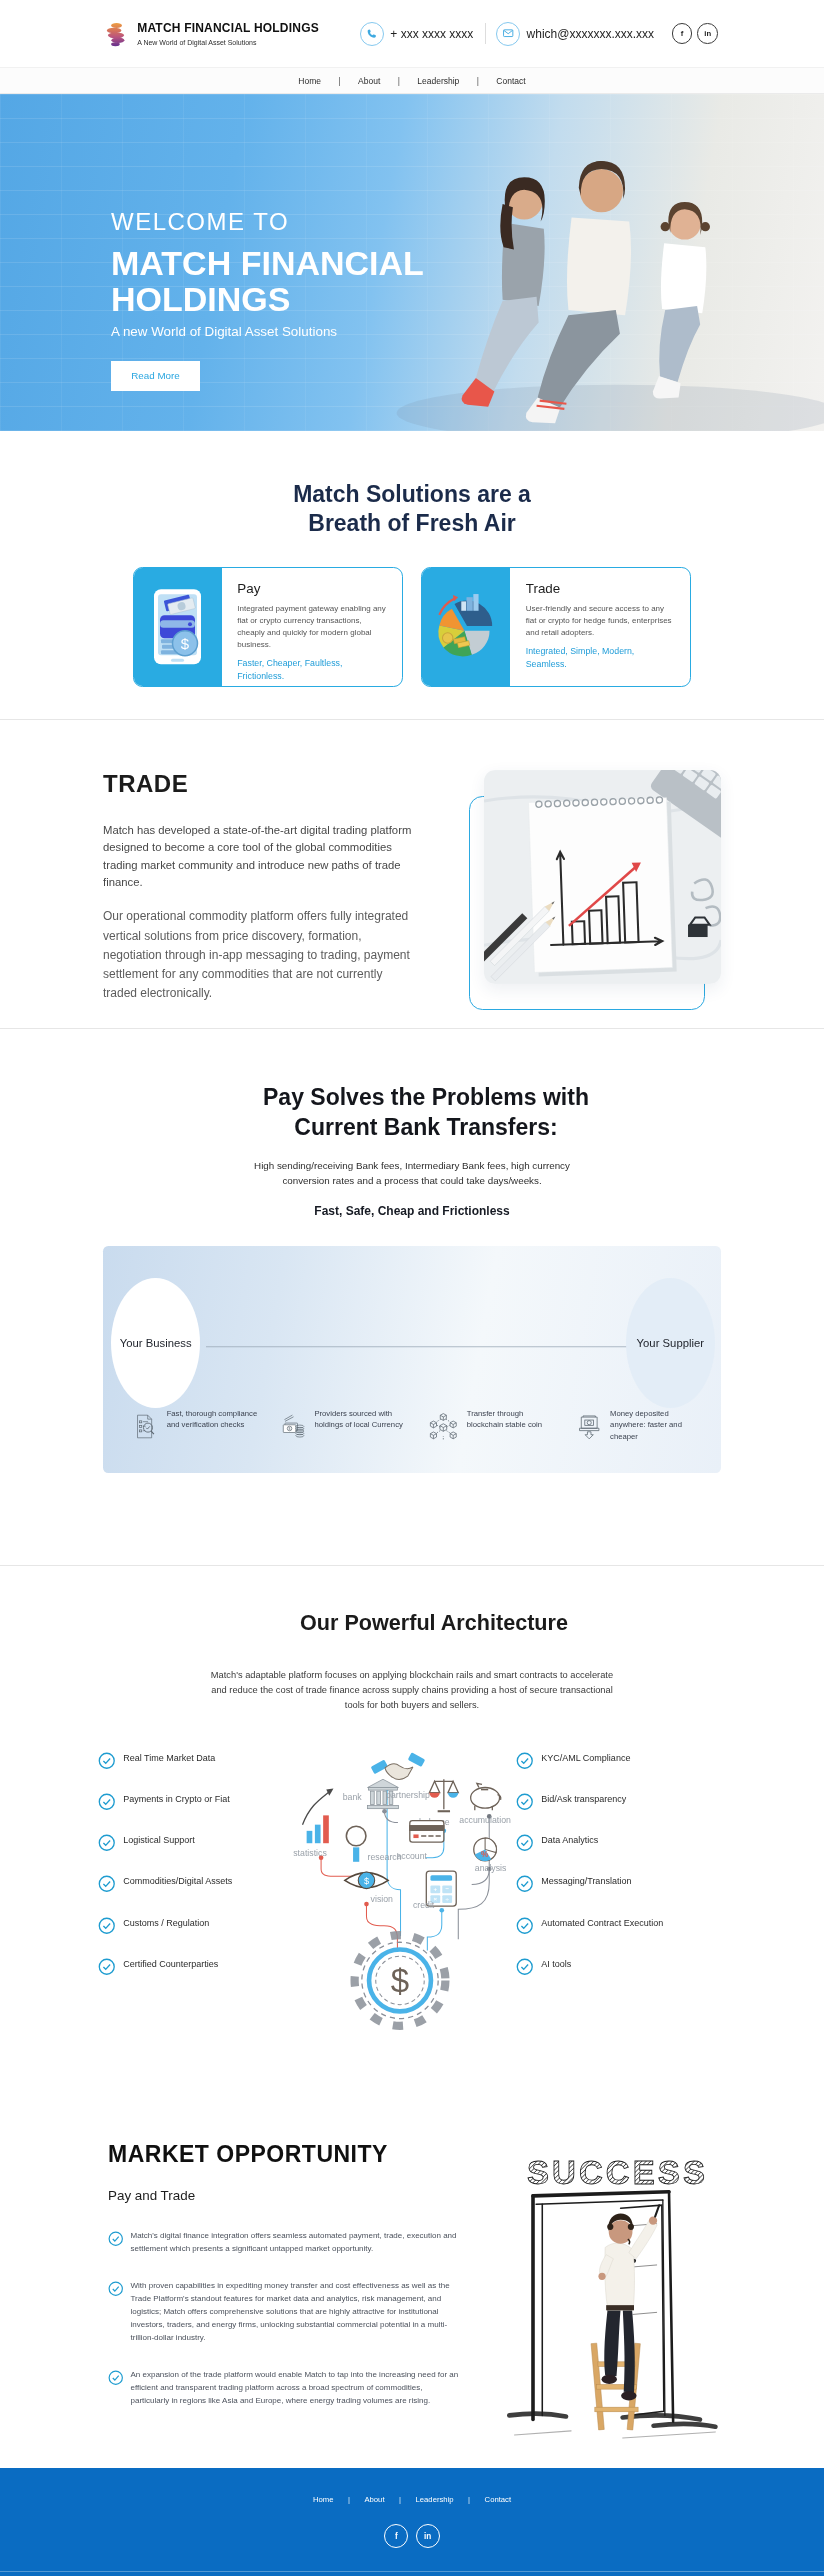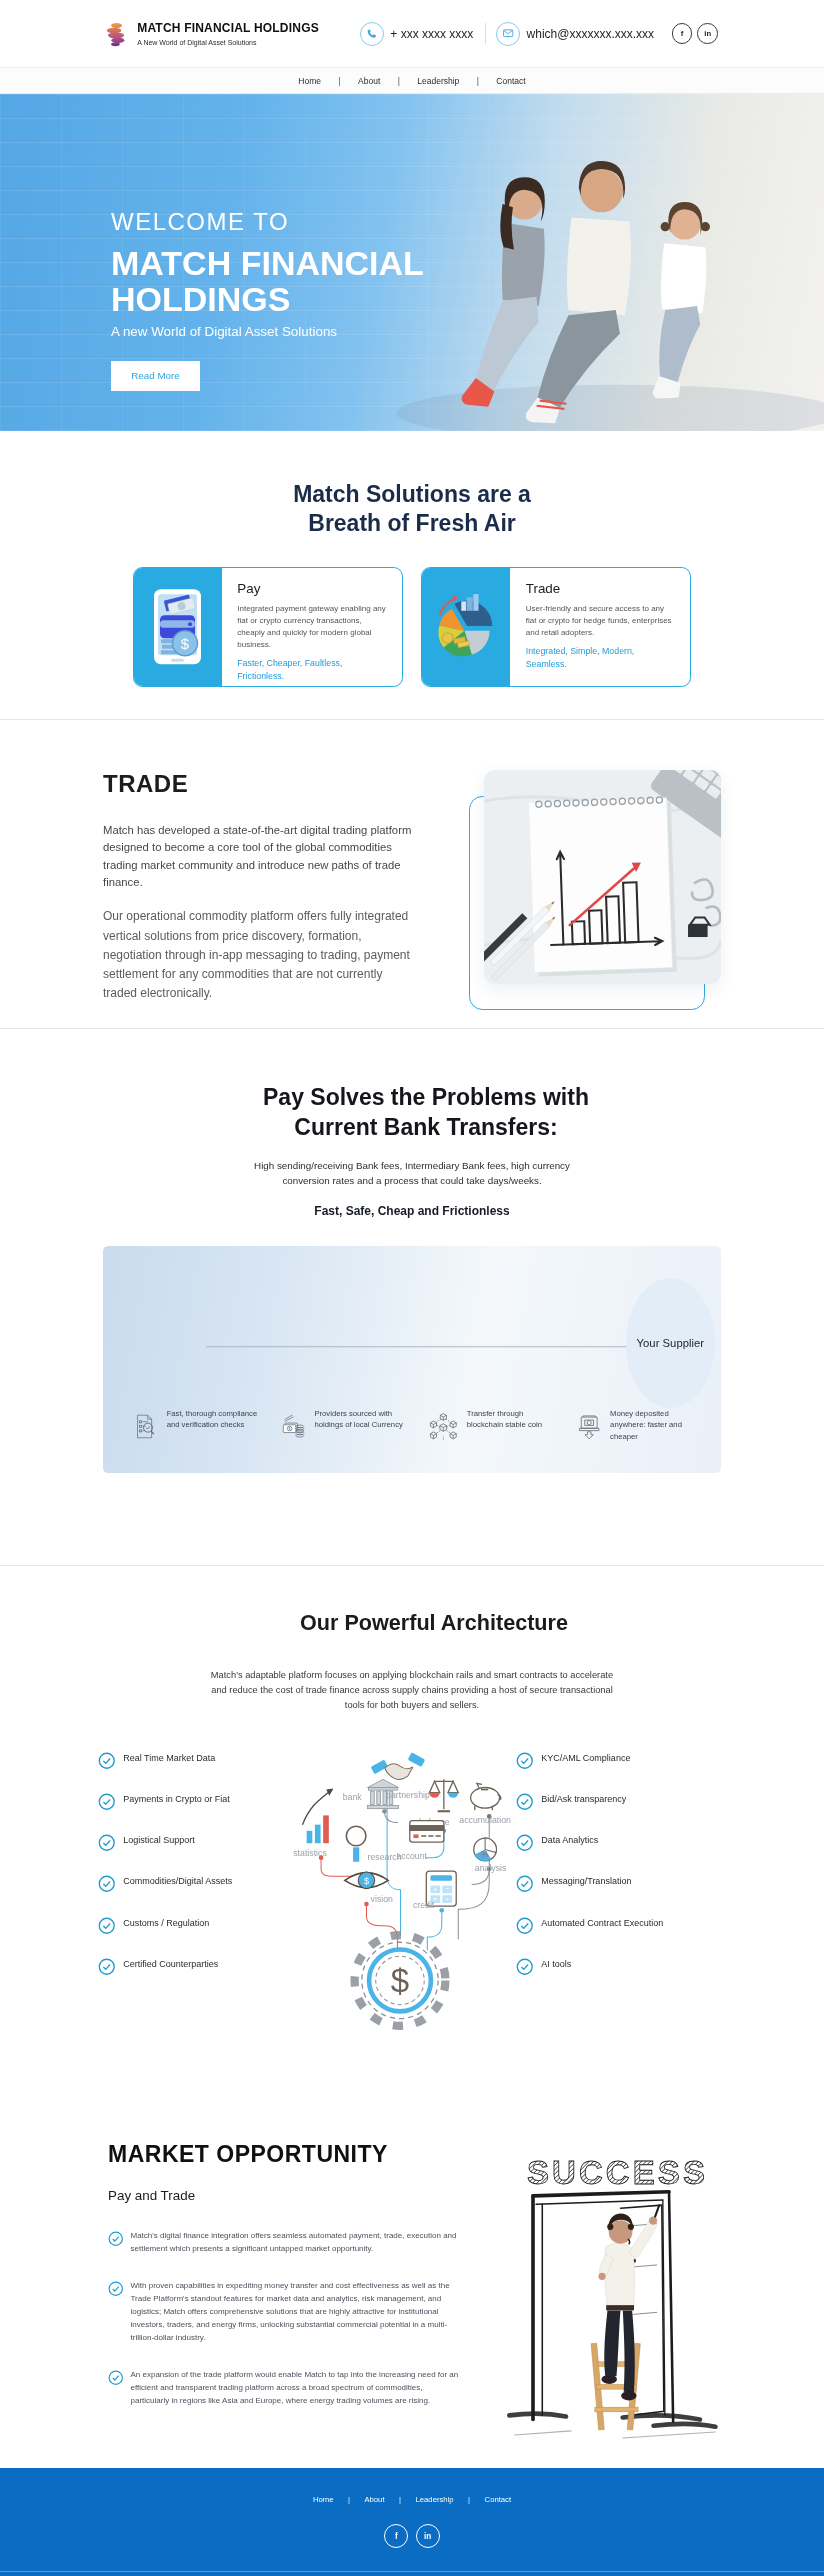--- a/index.html
+++ b/index.html
@@ -382,20 +382,21 @@
 
 <section class="pay">
   <h2>
     <div>Pay Solves the Problems with</div>
     <div>Current Bank Transfers:</div>
   </h2>
   <p class="pay-sub">High sending/receiving Bank fees, Intermediary Bank fees, high currency conversion rates and a process that could take days/weeks.</p>
   <div class="pay-tagline">Fast, Safe, Cheap and Frictionless</div>
 
   <div class="pay-panel">
+    <div class="endpoint business">Your Business</div>
     <svg class="flow-arrow" width="464" height="15.5" viewBox="0 0 900 30">
       <line x1="0" y1="15" x2="882" y2="15" stroke="#9AA7B5" stroke-width="1.5"></line>
       <path d="M870 4 L886 15 L870 26" fill="none" stroke="#9AA7B5" stroke-width="1.5"></path>
     </svg>
     <div class="endpoint supplier">Your Supplier</div>
 
     <div class="pay-features">
       <div class="pay-feature">
         <svg width="45" height="47" viewBox="0 0 90 92" fill="none" stroke="#5B6670" stroke-width="2.4">
           <path d="M16 6 h36 l14 14 v66 h-50 z"></path>

